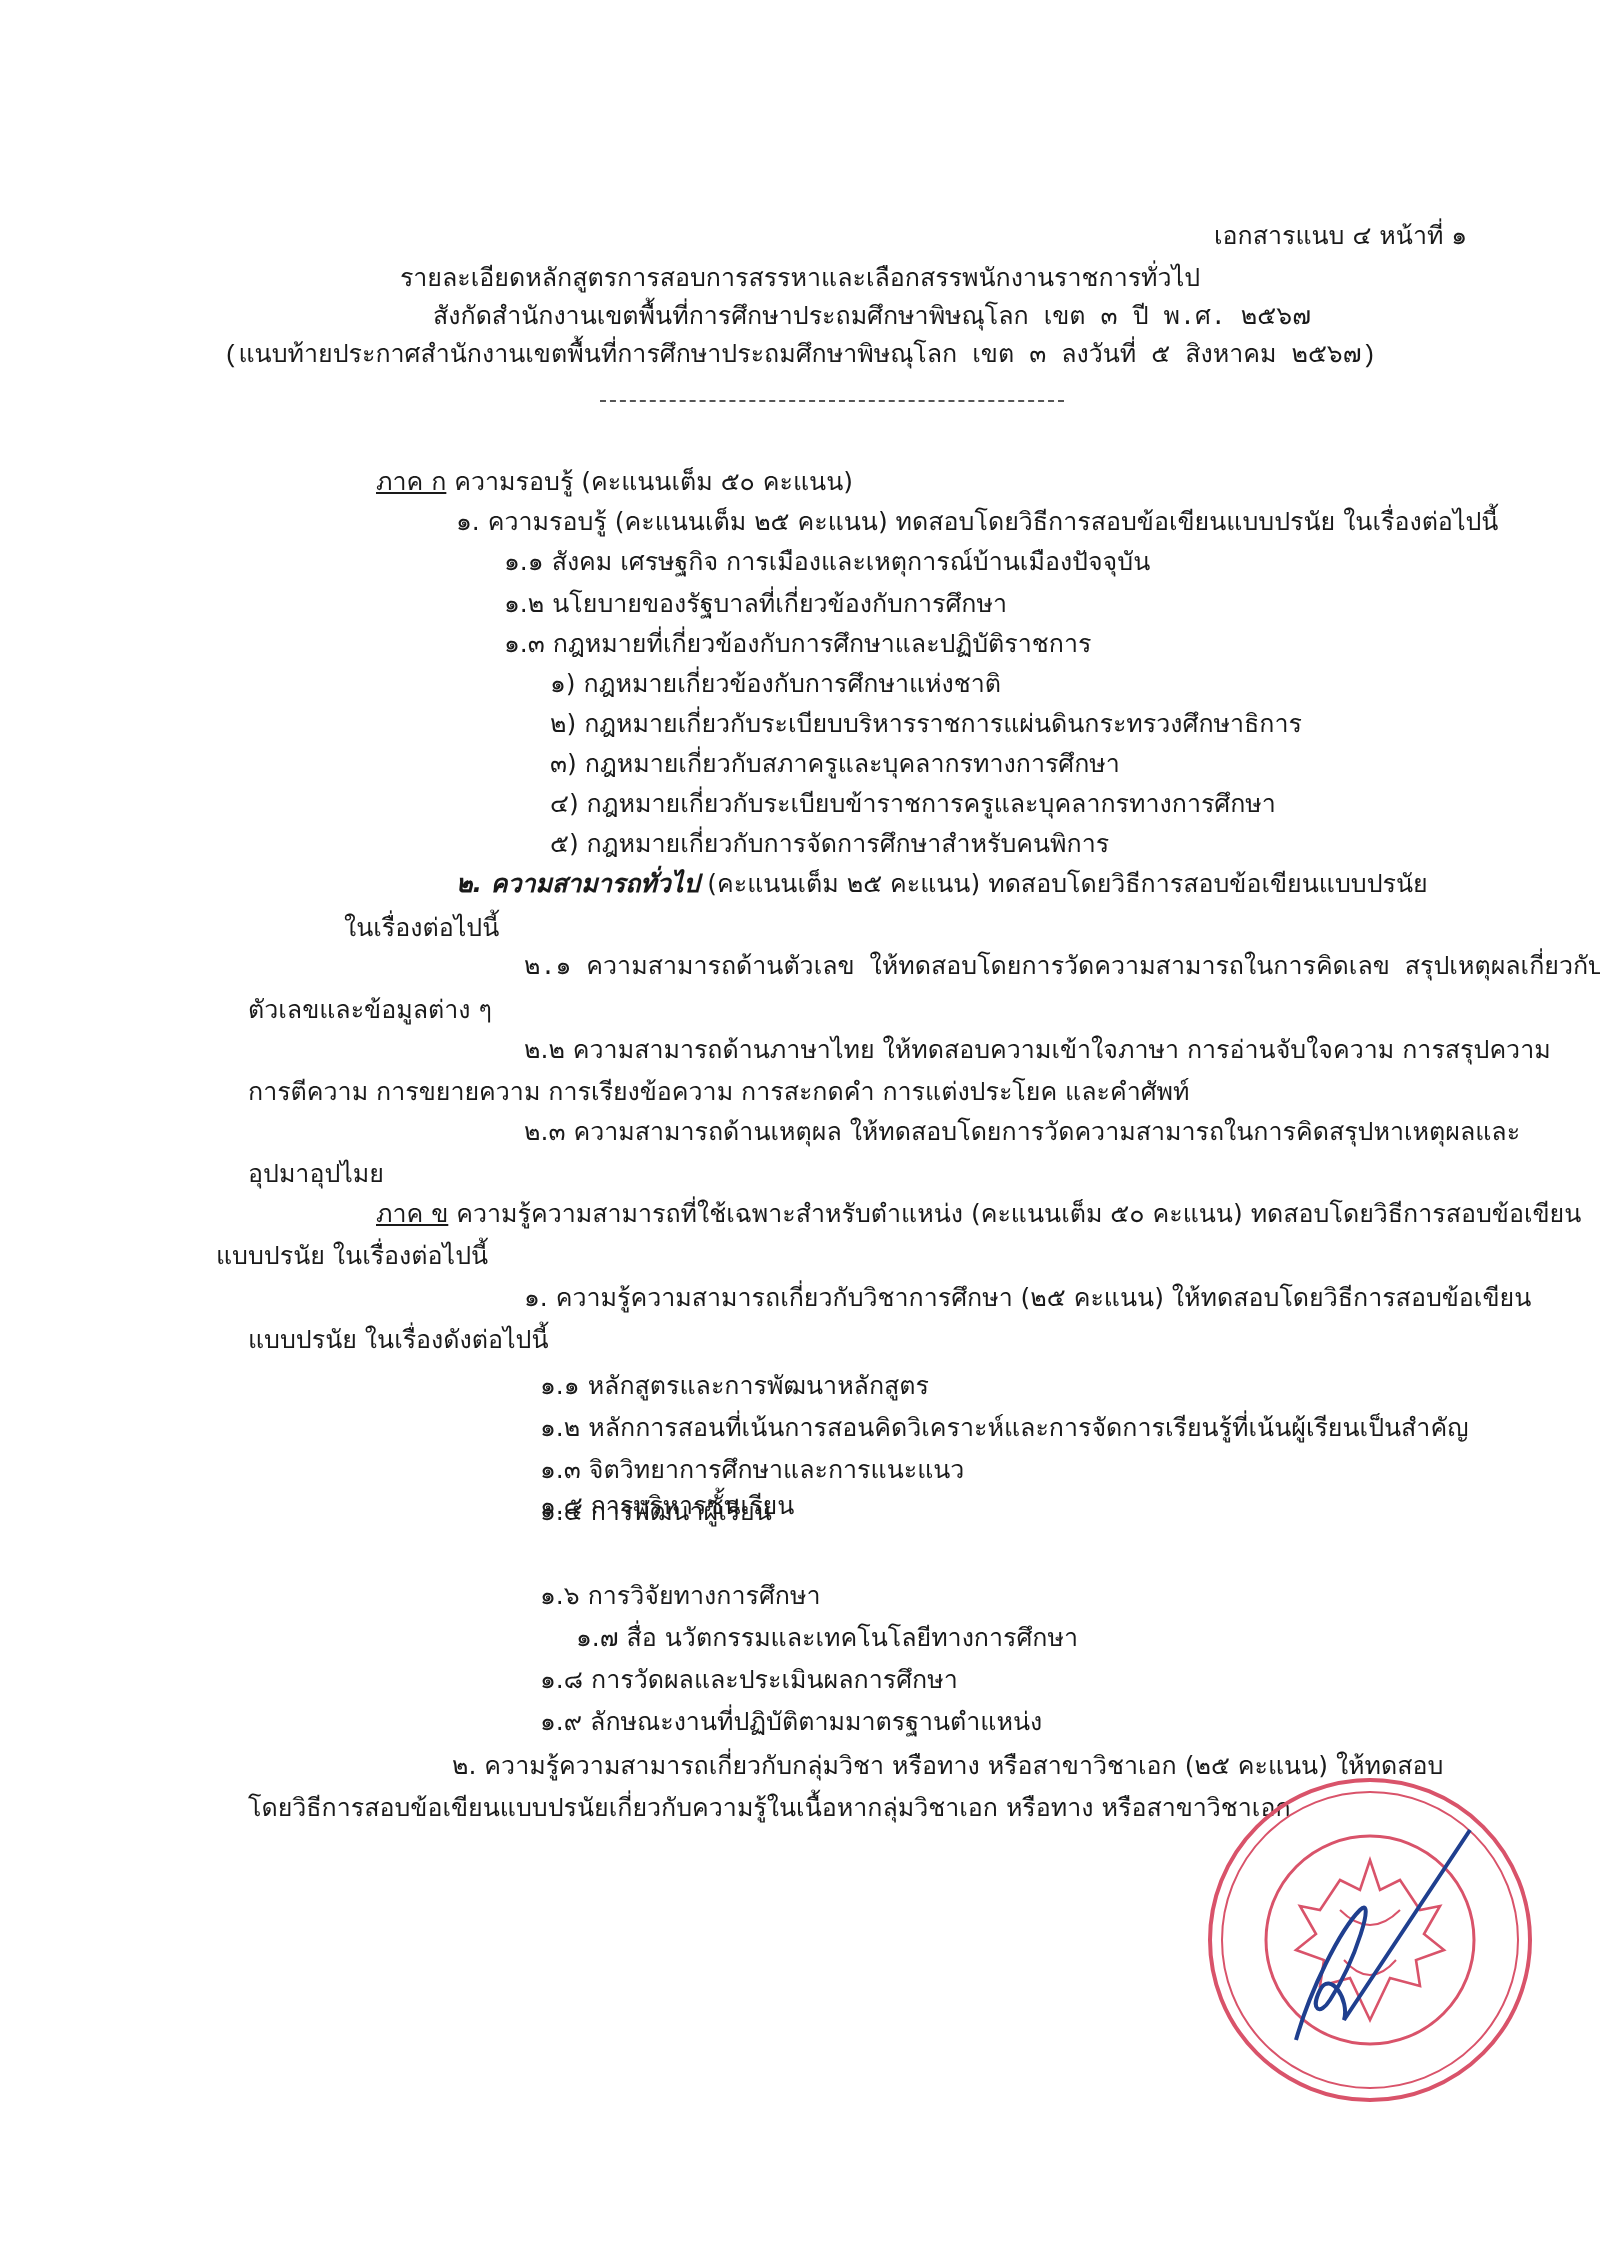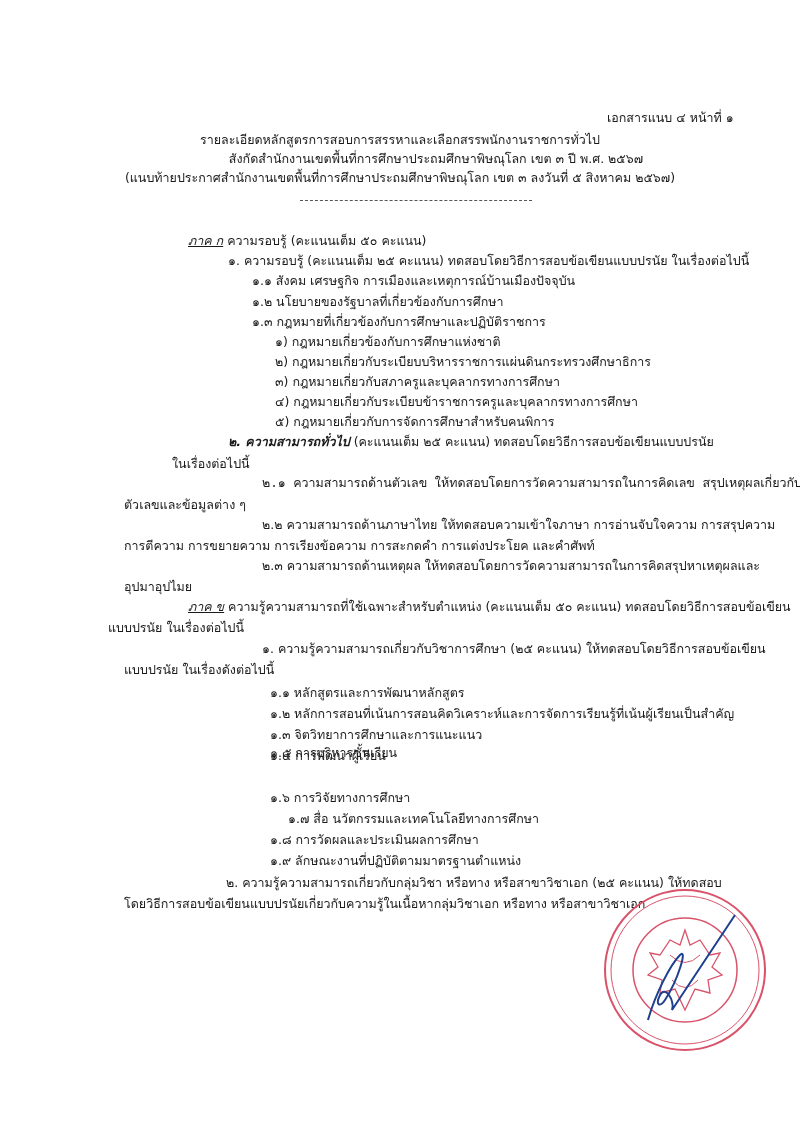--- a/index.html
+++ b/index.html
@@ -1,21 +1,21 @@
 <!DOCTYPE html>
 <html><head>
 <meta charset="utf-8">
 <style>
   html, body { margin:0; padding:0; background:#ffffff; }
   body { width:800px; height:1131px; position:relative; overflow:hidden;
          font-family:"DejaVu Sans", sans-serif; color:#1a1a1a; font-size:12.5px; }
   .ln { position:absolute; white-space:nowrap; line-height:18px; }
-  .c { left:0; width:800px; text-align:center; }
+  .c { left:0; width:800px; text-align:center;font-family:Liberation Mono, monospace; }
   .b { font-weight:bold;font-style:italic; }
-  .u { text-decoration:underline;font-style:italic; }
+  .u { text-decoration:underline; }
   .rule { position:absolute; left:300px; width:232px; top:200px; border-top:1px dashed #555; height:0; }
   .seal { position:absolute; left:600px; top:885px; width:170px; height:170px; }
 </style>
 </head>
 <body>
 
 <div>
   <div class="ln" style="left:607px;top:109px;">เอกสารแนบ ๔   หน้าที่   ๑</div>
   <div class="ln c" style="top:131px;">รายละเอียดหลักสูตรการสอบการสรรหาและเลือกสรรพนักงานราชการทั่วไป</div>
   <div class="ln c" style="top:150px;padding-left:36px;">สังกัดสำนักงานเขตพื้นที่การศึกษาประถมศึกษาพิษณุโลก  เขต  ๓ ปี พ.ศ. ๒๕๖๗</div>

